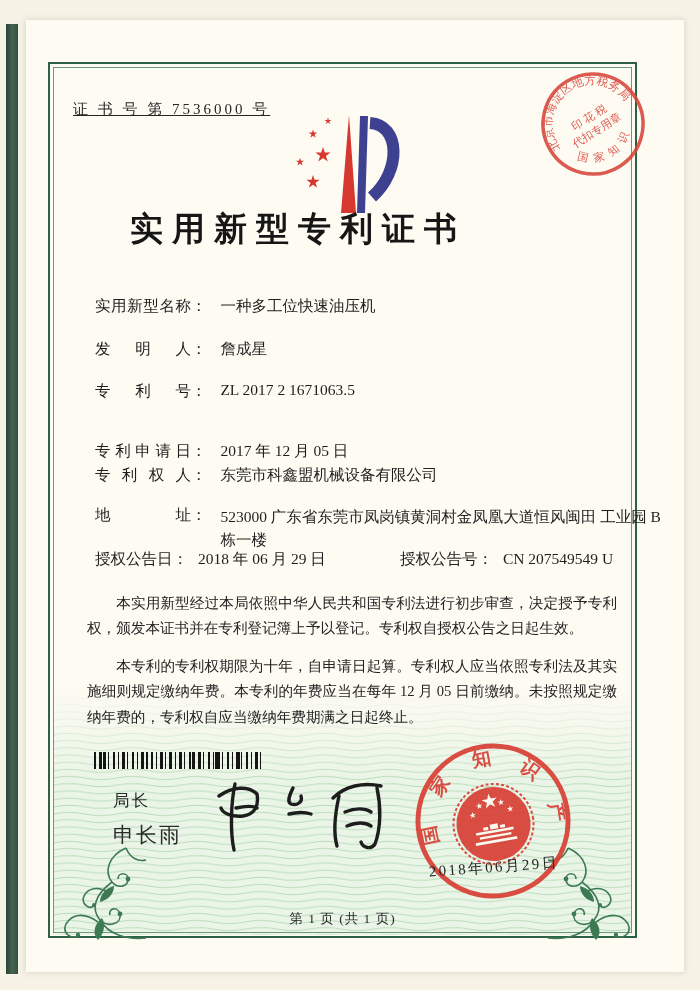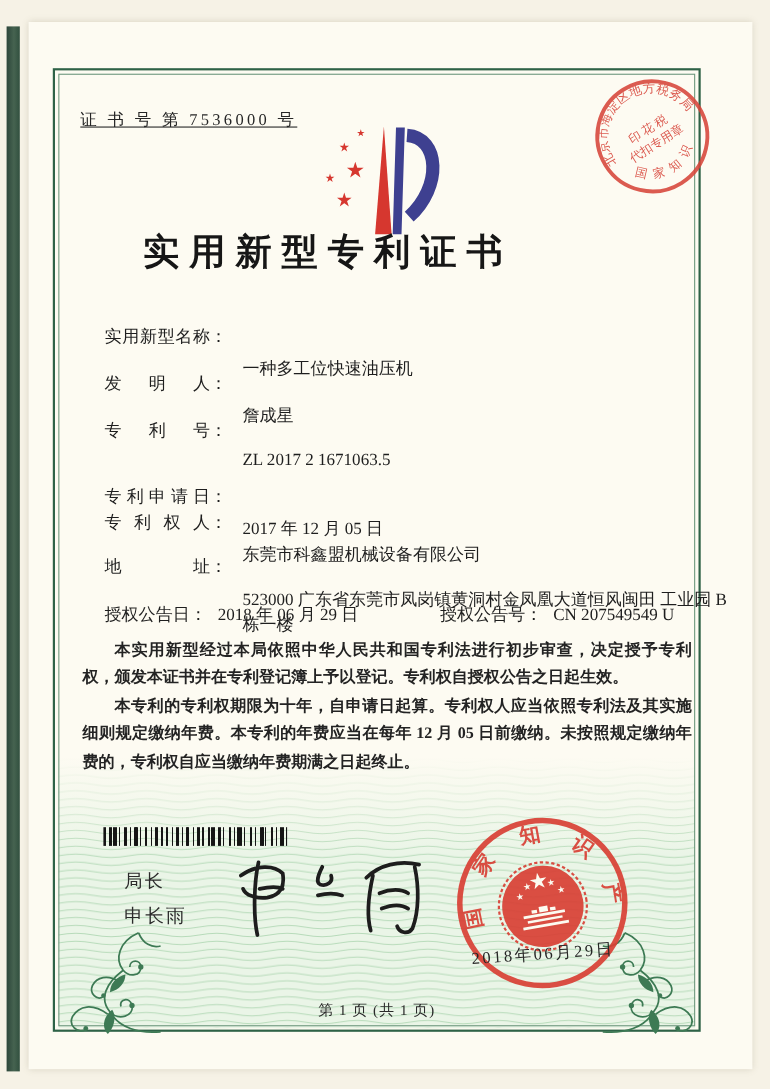--- a/index.html
+++ b/index.html
@@ -44,37 +44,37 @@
   .title{
     left:48px;top:207px;width:500px;text-align:center;
     font-size:33px;font-weight:600;letter-spacing:9px;color:#161616;
   }
   .field-row{left:95px;font-size:15.5px;white-space:nowrap;}
   .flabel{
     display:inline-block;width:96px;text-align:justify;text-align-last:justify;
     vertical-align:top;
   }
   .fcolon{display:inline-block;vertical-align:top;}
-  .fvalue{display:inline-block;margin-left:10px;vertical-align:top;margin-top:29px;}
+  .fvalue{display:inline-block;margin-left:10px;vertical-align:top;}
   .fvalue.wrap{white-space:normal;width:452px;line-height:23px;}
   .grant-right{position:absolute;left:305px;top:0;}
   .body-text{
     left:75px;top:579px;width:554px;
     font-size:14.6px;line-height:25.4px;text-align:justify;color:#232323;
   }
-  .body-text p{margin:0;text-indent:2em;font-weight:bold;}
+  .body-text p{margin:12px;text-indent:2em;}
   
   .barcode{
     left:94px;top:752px;width:167px;height:17px;
     background:
       repeating-linear-gradient(90deg,#151515 0 2px,rgba(0,0,0,0) 2px 5px,#151515 5px 6px,rgba(0,0,0,0) 6px 9px,#151515 9px 12px,rgba(0,0,0,0) 12px 14px,#151515 14px 15px,rgba(0,0,0,0) 15px 19px),
       repeating-linear-gradient(90deg,rgba(0,0,0,0) 0 6px,#151515 6px 8px,rgba(0,0,0,0) 8px 23px);
   }
   .sig-label{left:113px;top:790px;font-size:16.5px;letter-spacing:2px;color:#2a2a2a;text-align:right;}
-  .sig-name{left:113px;top:821px;font-size:17px;letter-spacing:2px;color:#2a2a2a;}
+  .sig-name{left:113px;top:821px;font-size:21px;letter-spacing:2px;color:#2a2a2a;}
   .signature-svg{left:205px;top:762px;}
   .seal-svg{left:410px;top:738px;}
   .stamp-svg{left:537px;top:68px;opacity:.88;}
   .logo-svg{left:283px;top:110px;}
   .footer{
     left:48px;top:910px;width:589px;text-align:center;
     font-size:13.5px;letter-spacing:1px;color:#2a2a2a;
   }
   .corner-orn{pointer-events:none;}
   .corner-orn.left{left:38px;top:842px;}

